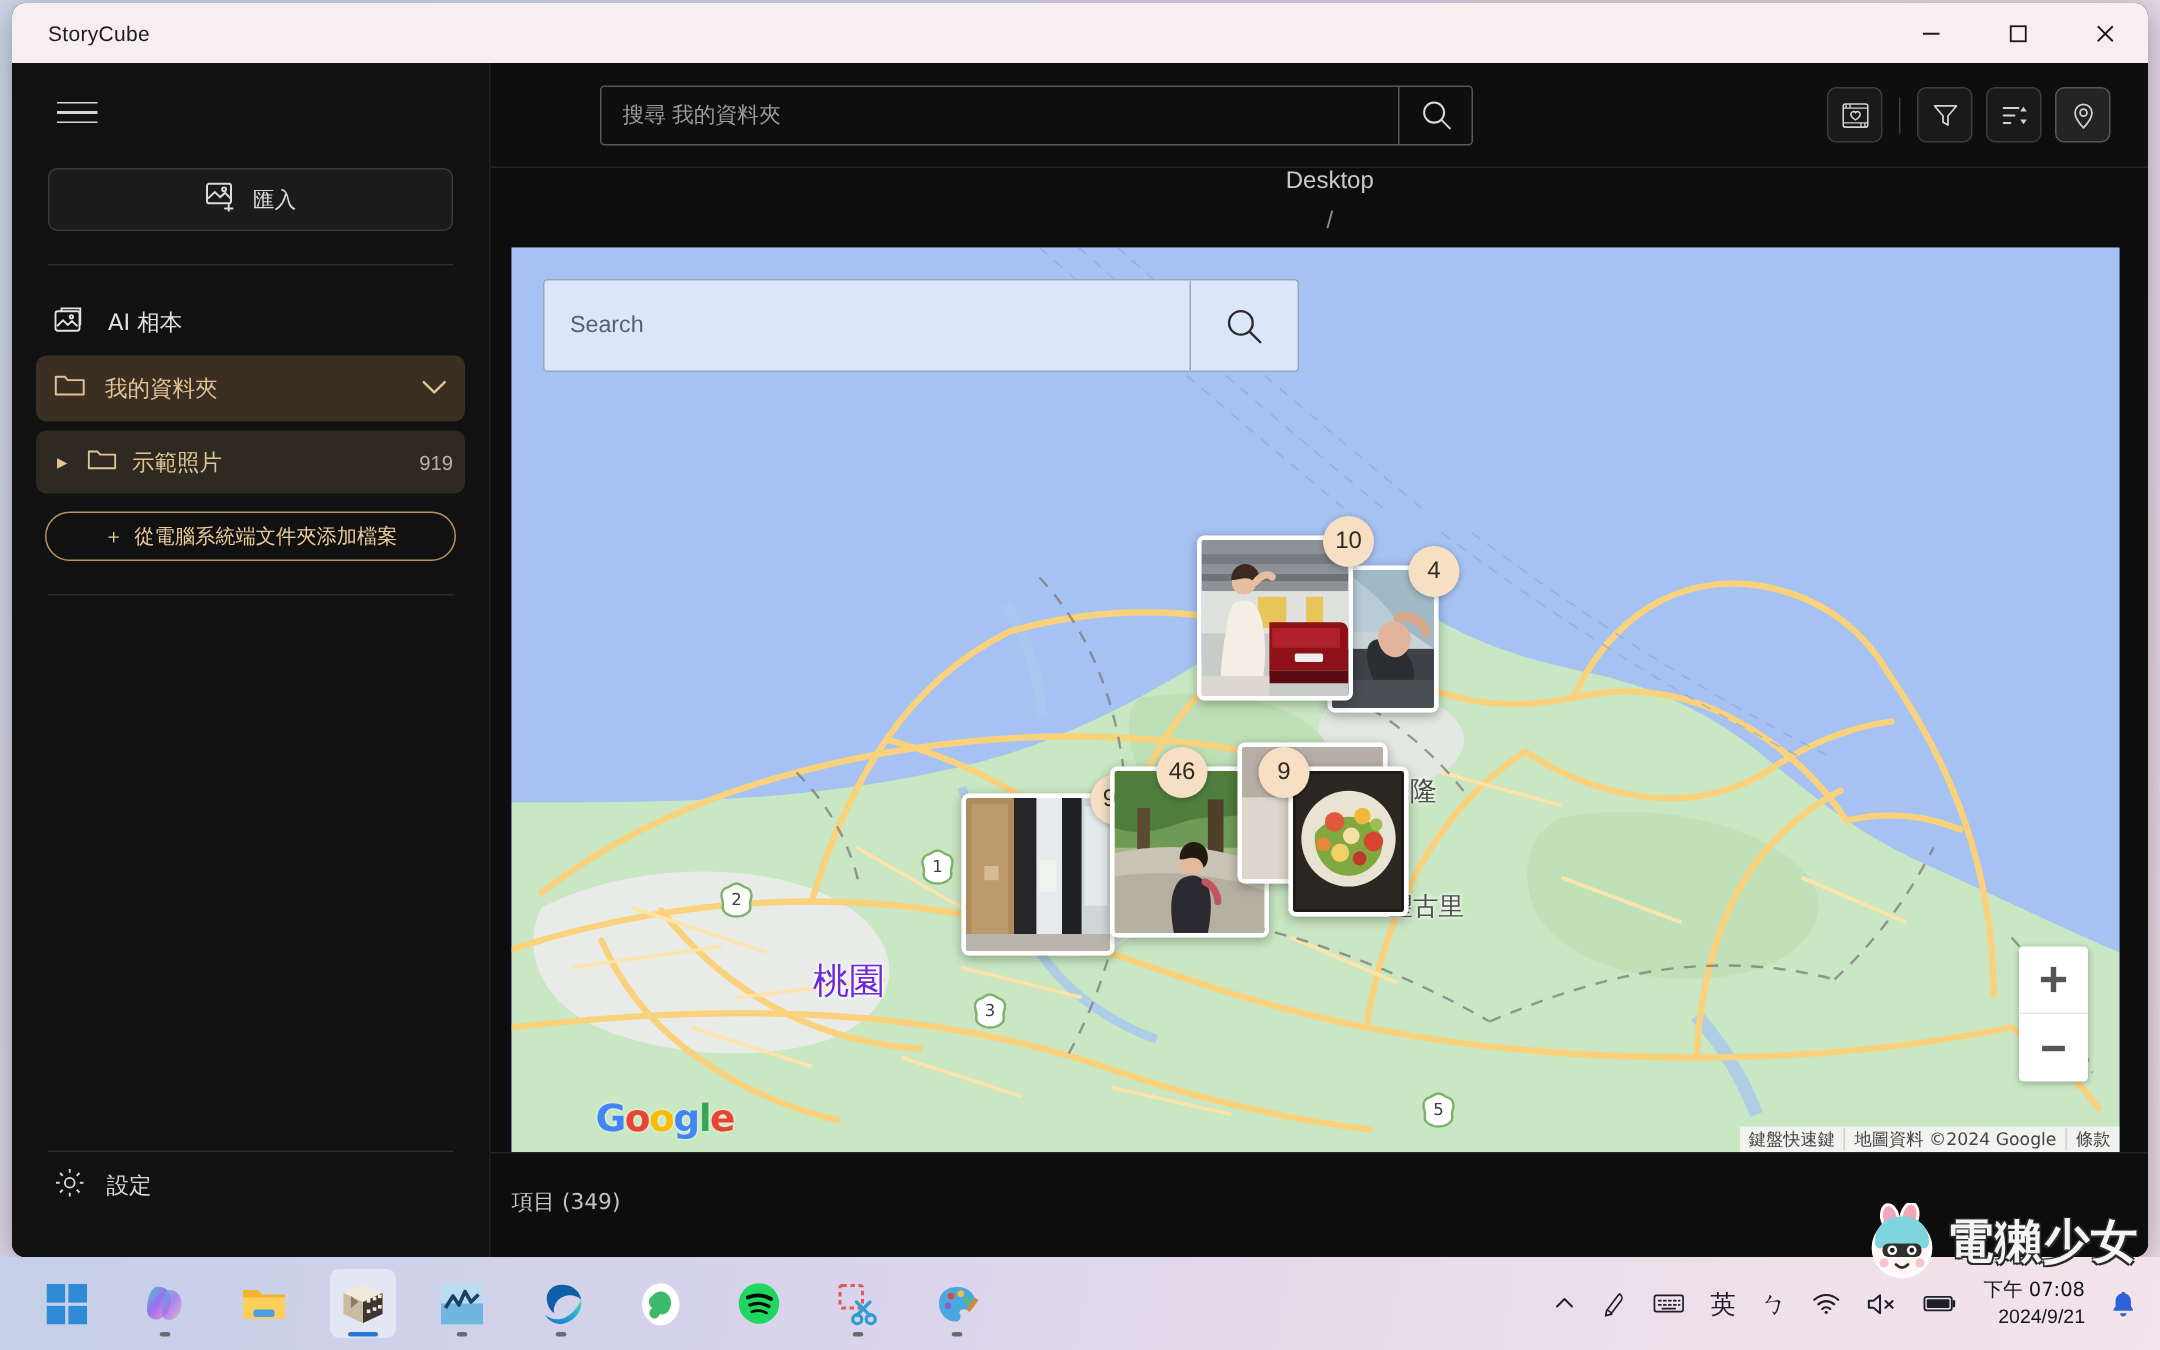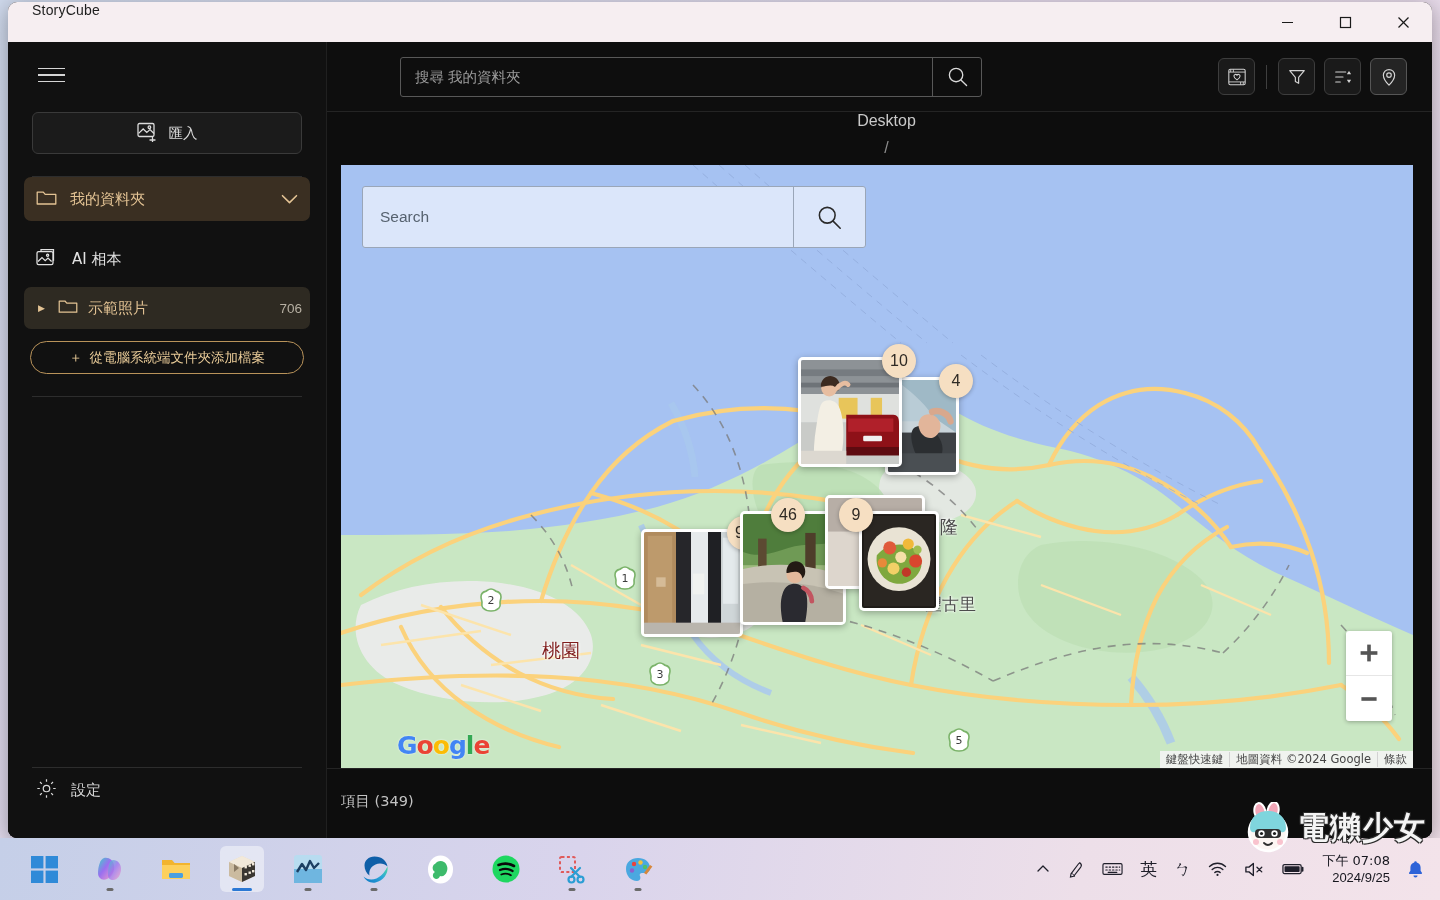--- a/index.html
+++ b/index.html
@@ -18,21 +18,21 @@
   
   #app-window {
     position: absolute; left: 8px; top: 2px; width: 1424px; height: 836px;
     border-radius: 9px; overflow: hidden;
     box-shadow: 0 4px 22px rgba(0,0,0,.35);
     background: #101010;
   }
 
   
   #titlebar {
-    height: 40px; background: #f6eef1; display: flex; align-items: flex-start;
+    height: 40px; background: #f6eef1; display: flex; align-items: center;
     position: relative;
   }
   #app-title { font-size: 14px; color: #1d1d1d; margin-left: 24px; letter-spacing:.2px;}
   #window-controls { position: absolute; right: 0; top: 0; display: flex; height: 40px; }
   .winbtn {
     width: 58px; height: 40px; display: flex; align-items: center; justify-content: center;
     color: #1a1a1a;
   }
   .winbtn svg { display:block; }
 
@@ -277,56 +277,56 @@
             <rect x="1" y="1.5" width="16" height="13" rx="1.4"></rect>
             <path d="M1.6 11.4 6.2 7l3.6 3.4L13 7.6l4 3.9"></path>
             <circle cx="12.4" cy="5.2" r="1.3"></circle>
             <path d="M15.5 15.5v5M13 18h5" stroke-linecap="round"></path>
           </svg>
         </span>
         <span class="cjk">匯入</span>
       </div>
 
       <div class="divider"></div>
+
+      <div class="nav-item" id="nav-ai">
+        <span>
+          <svg width="23" height="21" viewBox="0 0 23 21" fill="none" stroke="currentColor" stroke-width="1.25">
+            <rect x="1" y="4.5" width="16" height="13" rx="1.6"></rect>
+            <path d="M2 14.5 6 10.6l3.2 3 2.8-2.6 3.6 3.5"></path>
+            <path d="M5 4.5V2.6h12.5v11.2"></path>
+            <circle cx="11.6" cy="8.2" r="1.1"></circle>
+          </svg>
+        </span>
+        <span class="lbl cjk">AI 相本</span>
+      </div>
 
       <div class="nav-item accent">
         <span>
           <svg width="21" height="18" viewBox="0 0 21 18" fill="none" stroke="currentColor" stroke-width="1.3">
             <path d="M1.2 15V3.2h6.1l1.9 2.2h10.6V15z" stroke-linejoin="round"></path>
           </svg>
         </span>
         <span class="lbl cjk">我的資料夾</span>
         <span>
           <svg width="17" height="11" viewBox="0 0 17 11" fill="none" stroke="currentColor" stroke-width="1.6">
               <path d="M1.5 1.7 8.5 8.6 15.5 1.7" stroke-linecap="round" stroke-linejoin="round"></path>
             </svg>
         </span>
       </div>
 
-      <div class="nav-item" id="nav-ai">
-        <span>
-          <svg width="23" height="21" viewBox="0 0 23 21" fill="none" stroke="currentColor" stroke-width="1.25">
-            <rect x="1" y="4.5" width="16" height="13" rx="1.6"></rect>
-            <path d="M2 14.5 6 10.6l3.2 3 2.8-2.6 3.6 3.5"></path>
-            <path d="M5 4.5V2.6h12.5v11.2"></path>
-            <circle cx="11.6" cy="8.2" r="1.1"></circle>
-          </svg>
-        </span>
-        <span class="lbl cjk">AI 相本</span>
-      </div>
-
       <div class="nav-sub">
         <span class="caret">▶</span>
         <span>
           <svg width="20" height="17" viewBox="0 0 21 18" fill="none" stroke="currentColor" stroke-width="1.3">
             <path d="M1.2 15V3.2h6.1l1.9 2.2h10.6V15z" stroke-linejoin="round"></path>
           </svg>
         </span>
         <span class="lbl cjk">示範照片</span>
-        <span class="count">706</span>
+        <span class="count">919</span>
       </div>
 
       <div id="add-folder-btn">
         <span>＋</span>
         <span class="cjk">從電腦系統端文件夾添加檔案</span>
       </div>
 
       <div class="divider"></div>
 
       <div id="settings-wrap">
@@ -464,21 +464,21 @@
 
             <g stroke="#8fa8d8" fill="none" stroke-width="1" stroke-dasharray="7,6" opacity=".7">
               <path d="M352,0 C420,60 490,120 560,178"></path>
               <path d="M378,0 C446,60 516,120 586,178"></path>
               <path d="M404,0 C472,60 542,120 612,178"></path>
               <path d="M620,190 C700,250 780,300 860,340"></path>
               <path d="M640,190 C720,250 800,300 880,340"></path>
             </g>
           </svg>
 
-          <div style="position:absolute;left:201px;top:473px;font-size:19px;color:#7f1d1d;z-index:10;text-shadow:0 0 3px #fff,0 0 3px #fff" class="cjk">桃園</div>
+          <div style="position:absolute;left:201px;top:473px;font-size:24px;color:#6d28d9;z-index:10;text-shadow:0 0 3px #fff,0 0 3px #fff" class="cjk">桃園</div>
           <div style="position:absolute;left:581px;top:350px;font-size:18px;color:#4c4c4c;z-index:10;text-shadow:0 0 3px #fff,0 0 3px #fff" class="cjk">基隆</div>
           <div style="position:absolute;left:584px;top:428px;font-size:17px;color:#4c4c4c;z-index:10;text-shadow:0 0 3px #fff,0 0 3px #fff" class="cjk">望古里</div>
 
           <div style="position:absolute;left:273px;top:401px;z-index:12">
             <svg width="22" height="24" viewBox="0 0 22 24">
                 <path d="M11 1c3 0 4 2 5.5 2.4C19 4 21 6 21 9c0 2-1 3.5-1 5.5S21 18 19 20c-2 2-5 3-8 3s-6-1-8-3c-2-2-1-3.5-1-5.5S1 11 1 9c0-3 2-5 4.5-5.6C7 3 8 1 11 1z" fill="#fff" stroke="#7bb36a" stroke-width="1.6"></path>
                 <text x="11" y="15.5" font-size="11" text-anchor="middle" fill="#3d3d3d" font-family="DejaVu Sans">1</text>
               </svg>
           </div>
           <div style="position:absolute;left:139px;top:423px;z-index:12">
@@ -828,21 +828,21 @@
     </div>
     <div class="tray-ico">
       <svg width="23" height="14" viewBox="0 0 24 14" fill="none" stroke="currentColor" stroke-width="1.3">
         <rect x="1" y="2.4" width="19" height="9.4" rx="1.6"></rect>
         <rect x="2.6" y="4" width="15.8" height="6.2" rx=".8" fill="currentColor" stroke="none"></rect>
         <path d="M21.4 5.6v3.2" stroke-linecap="round" stroke-width="2"></path>
       </svg>
     </div>
     <div id="tray-clock">
       <div class="cjk">下午 07:08</div>
-      <div>2024/9/25</div>
+      <div>2024/9/21</div>
     </div>
     <div class="tray-ico" id="bell">
       <svg width="17" height="18" viewBox="0 0 18 19" fill="currentColor">
         <path d="M9 1.2a1.4 1.4 0 0 1 1.4 1.3c2.4.6 4 2.8 4 5.3v3.6l1.4 2.2c.3.5 0 1.1-.6 1.1H2.8c-.6 0-.9-.6-.6-1.1l1.4-2.2V7.8c0-2.5 1.6-4.7 4-5.3A1.4 1.4 0 0 1 9 1.2z"></path>
         <path d="M6.8 16.4h4.4a2.2 2.2 0 0 1-4.4 0z"></path>
       </svg>
     </div>
   </div>
 </div>
 

